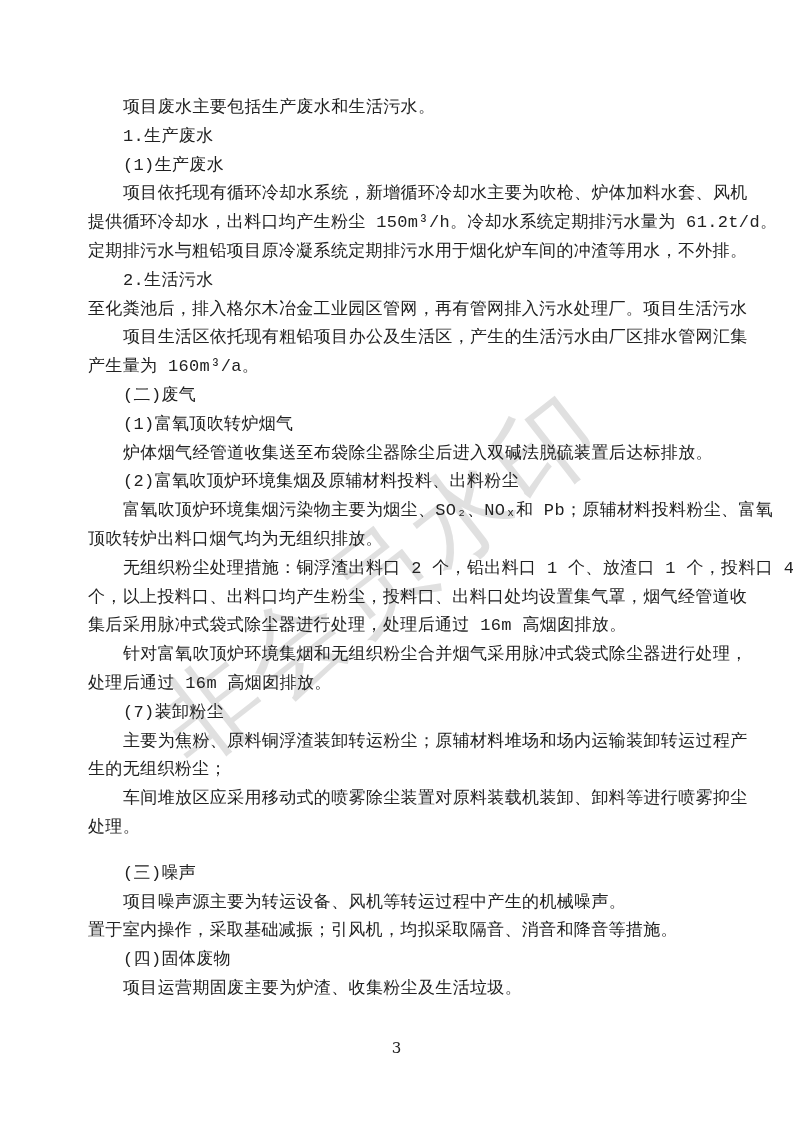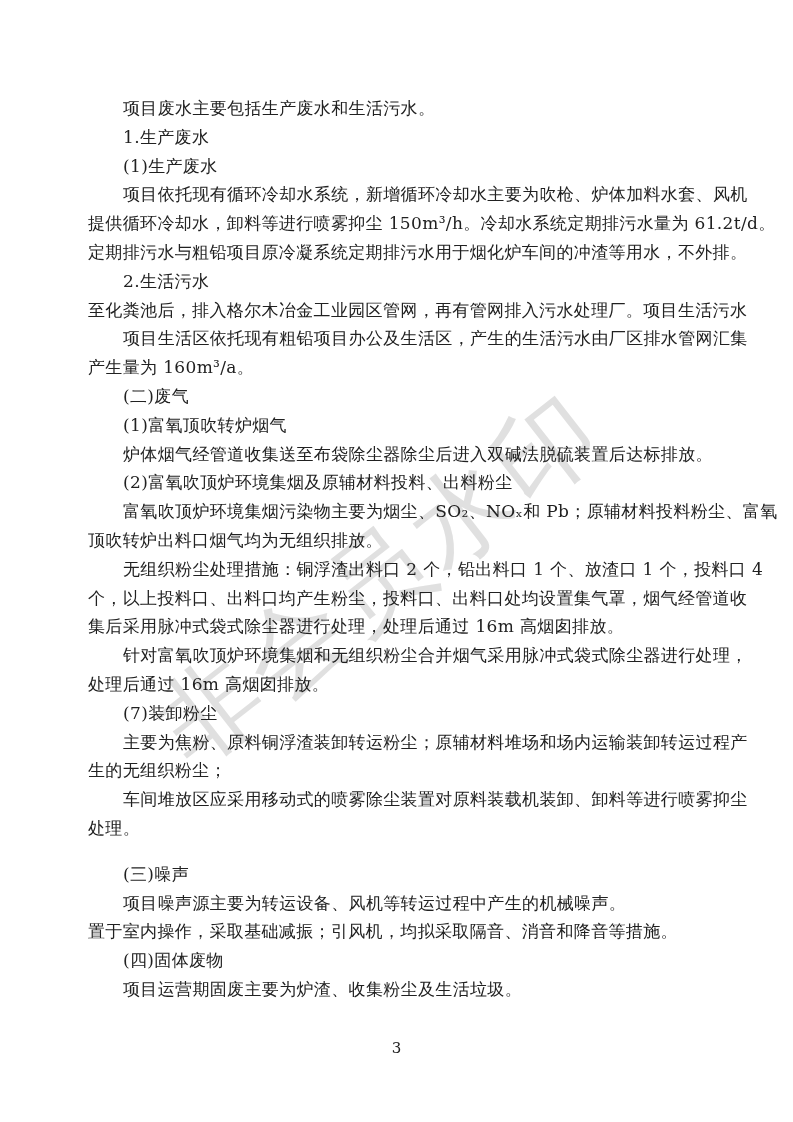--- a/index.html
+++ b/index.html
@@ -31,21 +31,21 @@
   .content {
     position: absolute;
     top: 94px;
     left: 88px;
     width: 626px;
     z-index: 1;
     font-size: 17px;
     line-height: 28.8px;
     letter-spacing: 0.35px;
   }
-  .ln { white-space: nowrap; }
+  .ln { white-space: nowrap; font-family: Liberation Mono, monospace; }
   .indent { text-indent: 35px; }
   .spacer { height: 17px; }
   .page-num {
     position: absolute;
     top: 1039px;
     left: 0;
     width: 793px;
     text-align: center;
     font-size: 15px;
     z-index: 1;
@@ -56,21 +56,21 @@
 
 <div class="page">
 
   <div class="watermark">非会员水印</div>
 
   <div class="content">
     <div class="ln indent">项目废水主要包括生产废水和生活污水。</div>
     <div class="ln indent">1.生产废水</div>
     <div class="ln indent">(1)生产废水</div>
     <div class="ln indent">项目依托现有循环冷却水系统，新增循环冷却水主要为吹枪、炉体加料水套、风机</div>
-    <div class="ln">提供循环冷却水，卸料等进行喷雾抑尘 150m³/h。冷却水系统定期排污水量为 61.2t/d。</div>
+    <div class="ln">提供循环冷却水，出料口均产生粉尘 150m³/h。冷却水系统定期排污水量为 61.2t/d。</div>
     <div class="ln">定期排污水与粗铅项目原冷凝系统定期排污水用于烟化炉车间的冲渣等用水，不外排。</div>
     <div class="ln indent">2.生活污水</div>
     <div class="ln">至化粪池后，排入格尔木冶金工业园区管网，再有管网排入污水处理厂。项目生活污水</div>
     <div class="ln indent">项目生活区依托现有粗铅项目办公及生活区，产生的生活污水由厂区排水管网汇集</div>
     <div class="ln">产生量为 160m³/a。</div>
     <div class="ln indent">(二)废气</div>
     <div class="ln indent">(1)富氧顶吹转炉烟气</div>
     <div class="ln indent">炉体烟气经管道收集送至布袋除尘器除尘后进入双碱法脱硫装置后达标排放。</div>
     <div class="ln indent">(2)富氧吹顶炉环境集烟及原辅材料投料、出料粉尘</div>
     <div class="ln indent">富氧吹顶炉环境集烟污染物主要为烟尘、SO₂、NOₓ和 Pb；原辅材料投料粉尘、富氧</div>

